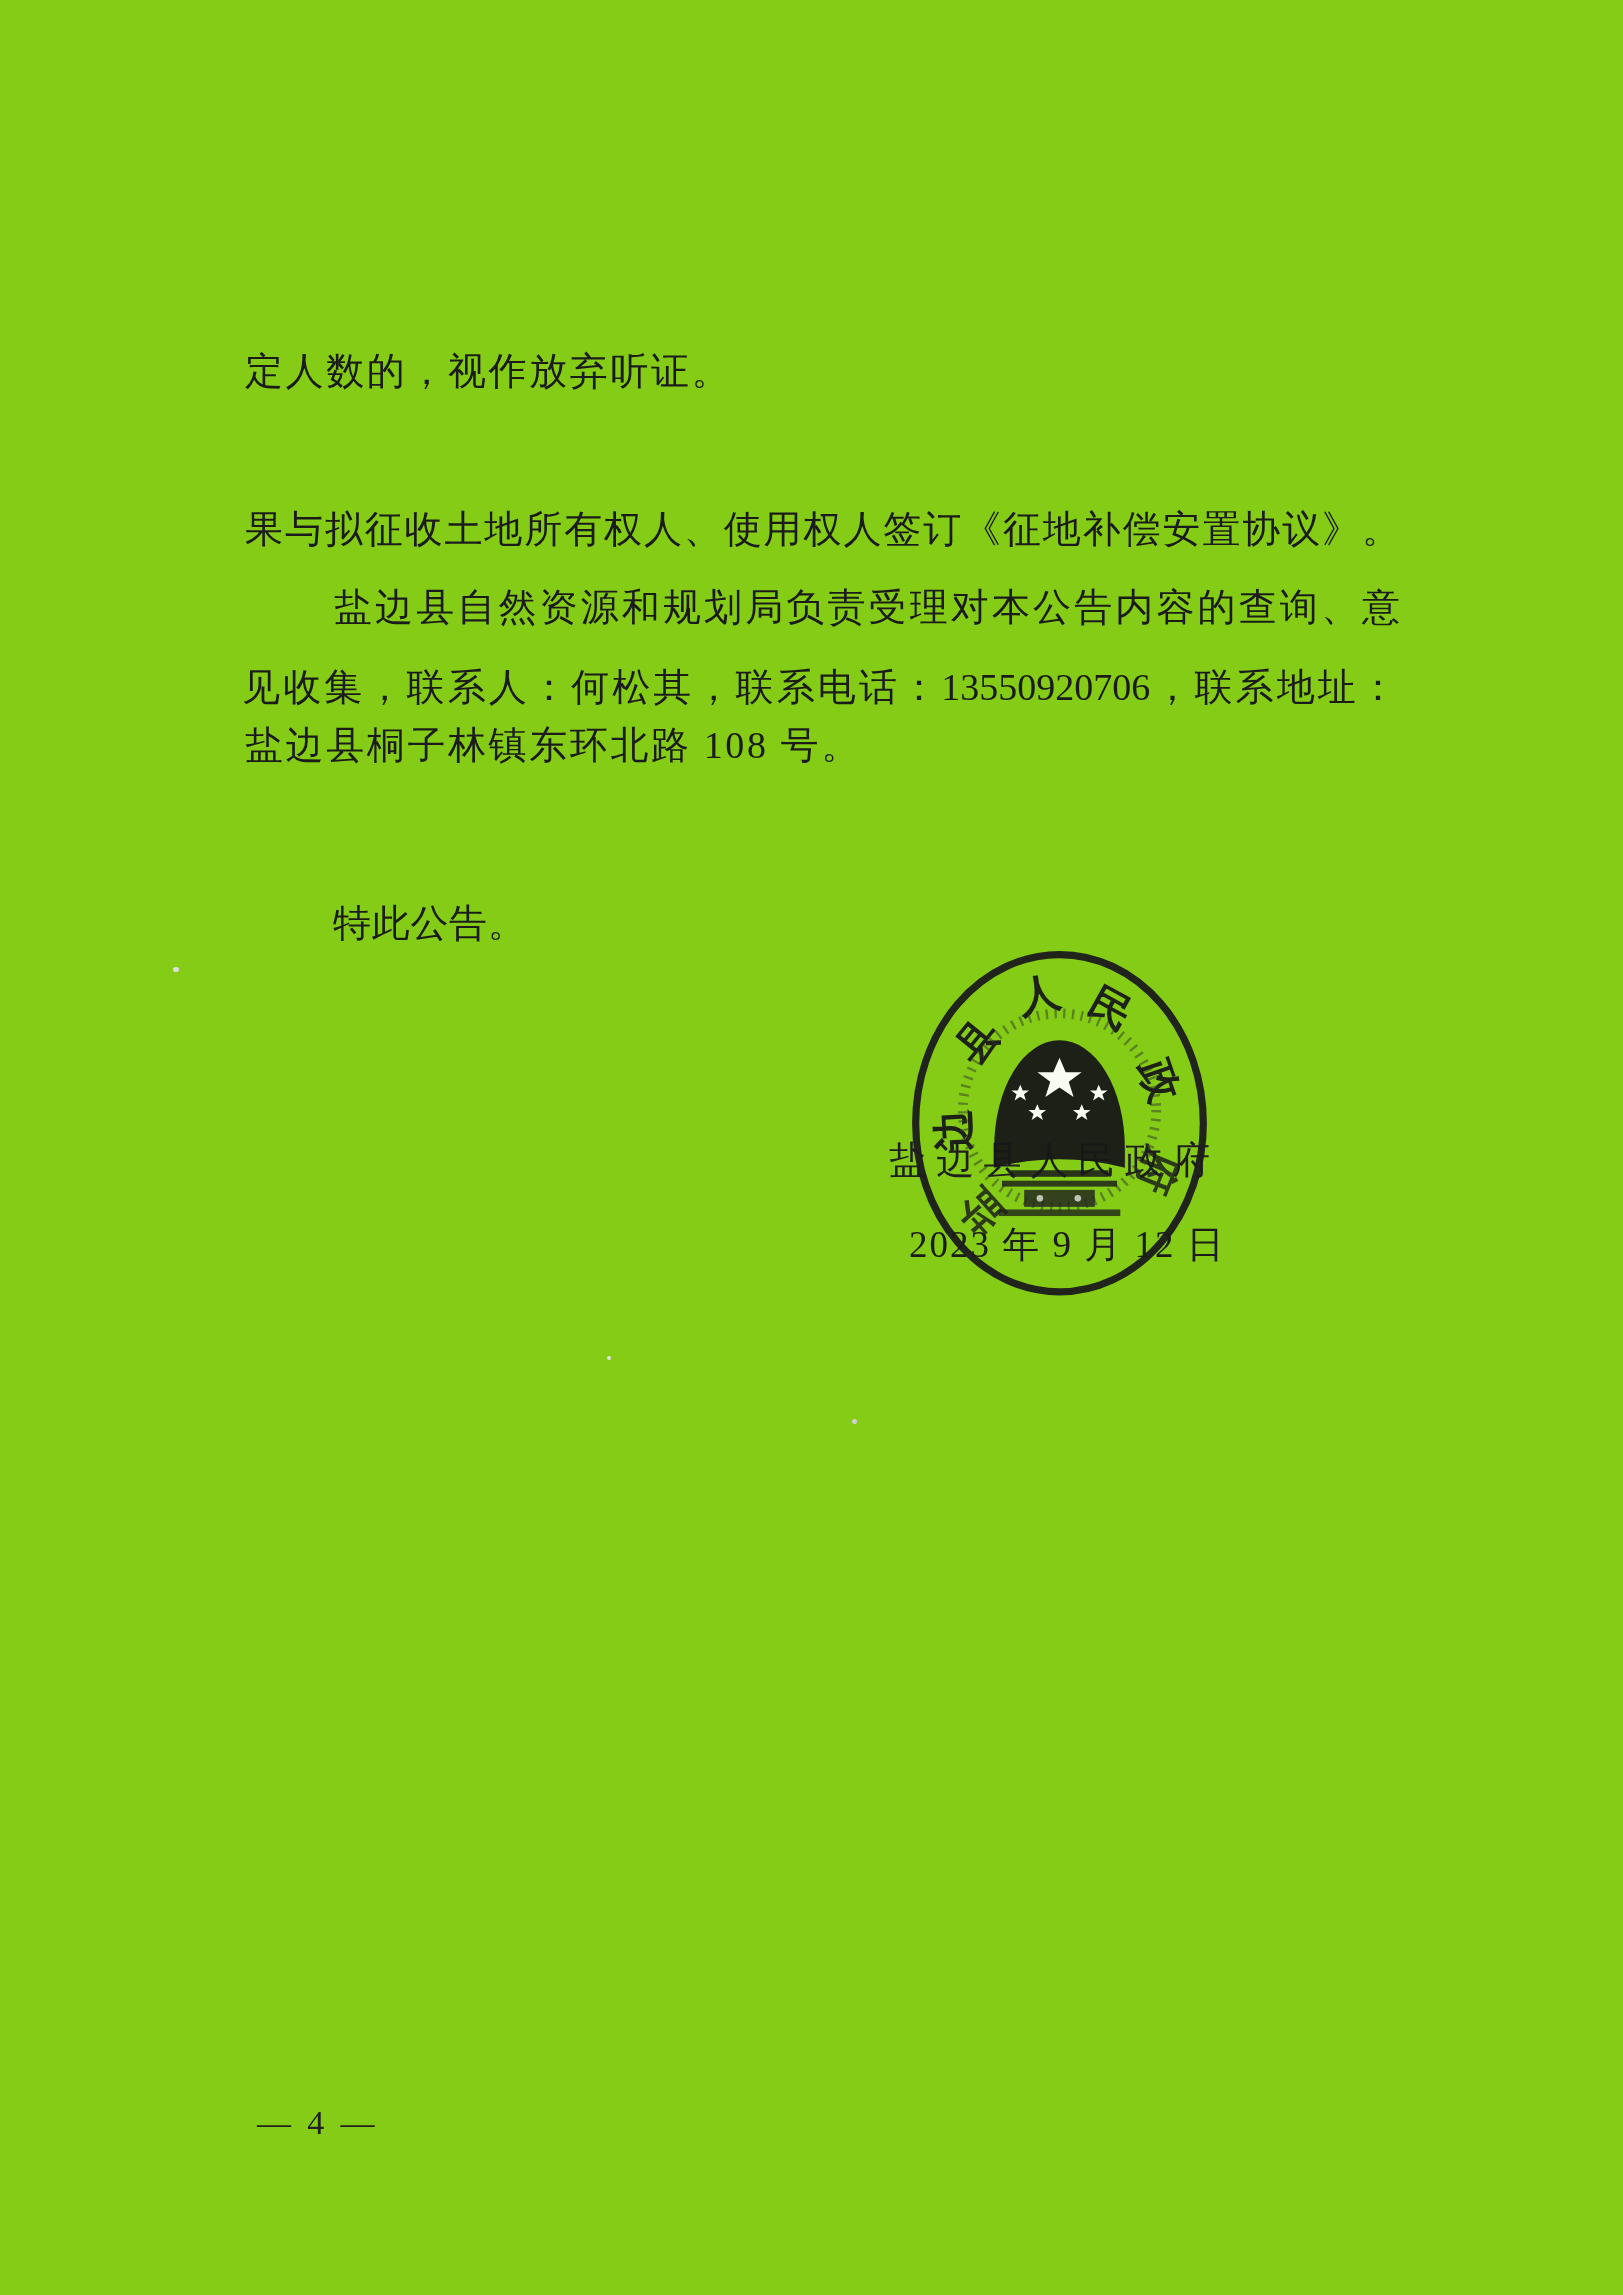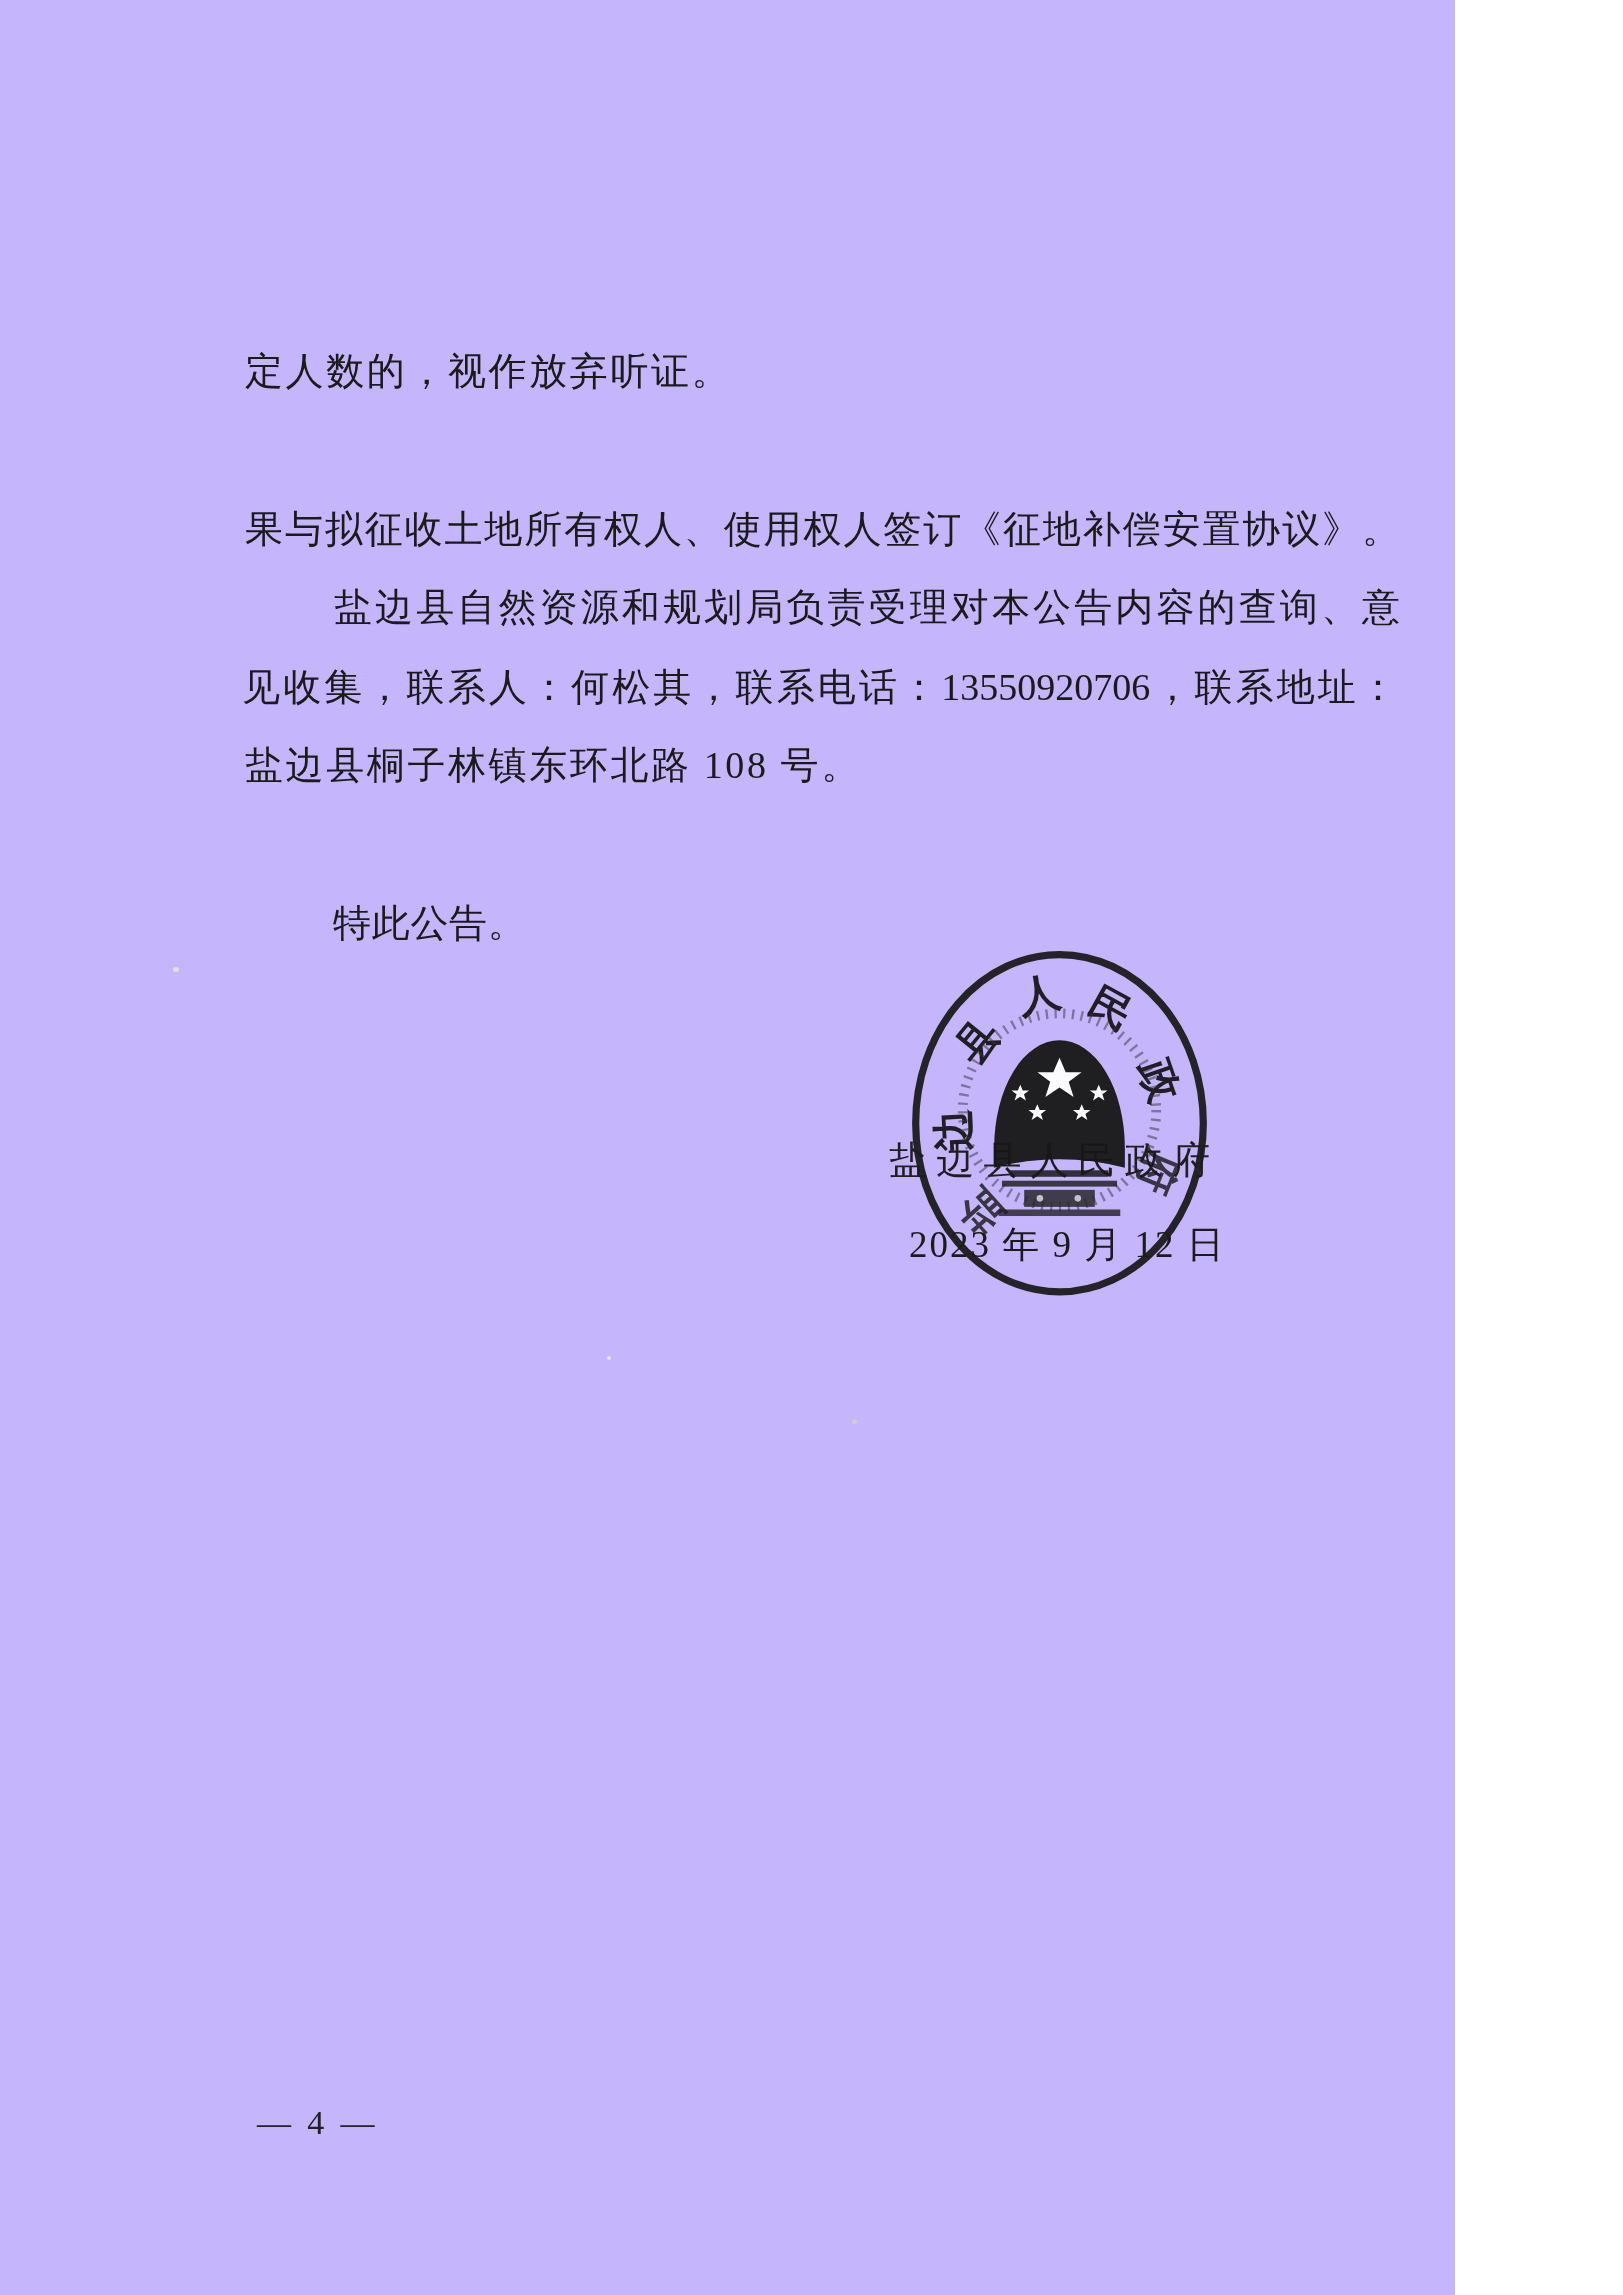--- a/index.html
+++ b/index.html
@@ -1,21 +1,21 @@
 <!DOCTYPE html>
 <html style="font-size:10.5px"><head>
 <meta charset="utf-8">
 <style>
   html,body{
     margin:0;padding:0;background:#ffffff;
     width:1623px;height:2295px;overflow:hidden;
     font-family:"Liberation Serif","DejaVu Serif",serif;
   }
   .page{
-    position:relative;width:1455px;height:2295px;background:#c4b5fd;color:#1b1b1b;
+    position:relative;width:1623px;height:2295px;background:#84cc16;color:#1b1b1b;
   }
   .line{
     position:absolute;
     font-size:38px;line-height:42px;white-space:nowrap;
     color:#1b1b1b;
     letter-spacing:2.6px;
   }
   .line.just{
     white-space:normal;
     text-align:justify;
@@ -53,21 +53,21 @@
 </style>
 </head>
 <body>
 
 <div class="page">
 
   <div class="line" style="left:245px;top:350px;">定人数的，视作放弃听证。</div>
   <div class="line just" style="left:245px;top:508px;width:1155px;">果与拟征收土地所有权人、使用权人签订《征地补偿安置协议》。</div>
   <div class="line just" style="left:334px;top:586px;width:1066px;">盐边县自然资源和规划局负责受理对本公告内容的查询、意</div>
   <div class="line just" style="left:242px;top:666px;width:1155px;">见收集，联系人：何松其，联系电话：13550920706，联系地址：</div>
-  <div class="line" style="left:245px;top:744px;">盐边县桐子林镇东环北路 108 号。</div>
+  <div class="line" style="left:245px;top:724px;">盐边县桐子林镇东环北路 108 号。</div>
   <div class="line" style="left:333px;top:902px;letter-spacing:0.7px;text-align:right;">特此公告。</div>
 
   <div class="authority">盐边县人民政府</div>
   <div class="issue-date">2023 年 9 月 12 日</div>
 
   <svg class="seal-svg" viewBox="0 0 478 540">
 
     <ellipse cx="239" cy="268" rx="220" ry="258" fill="none" stroke="#1c1c1c" stroke-width="11"></ellipse>
 
     <g>

